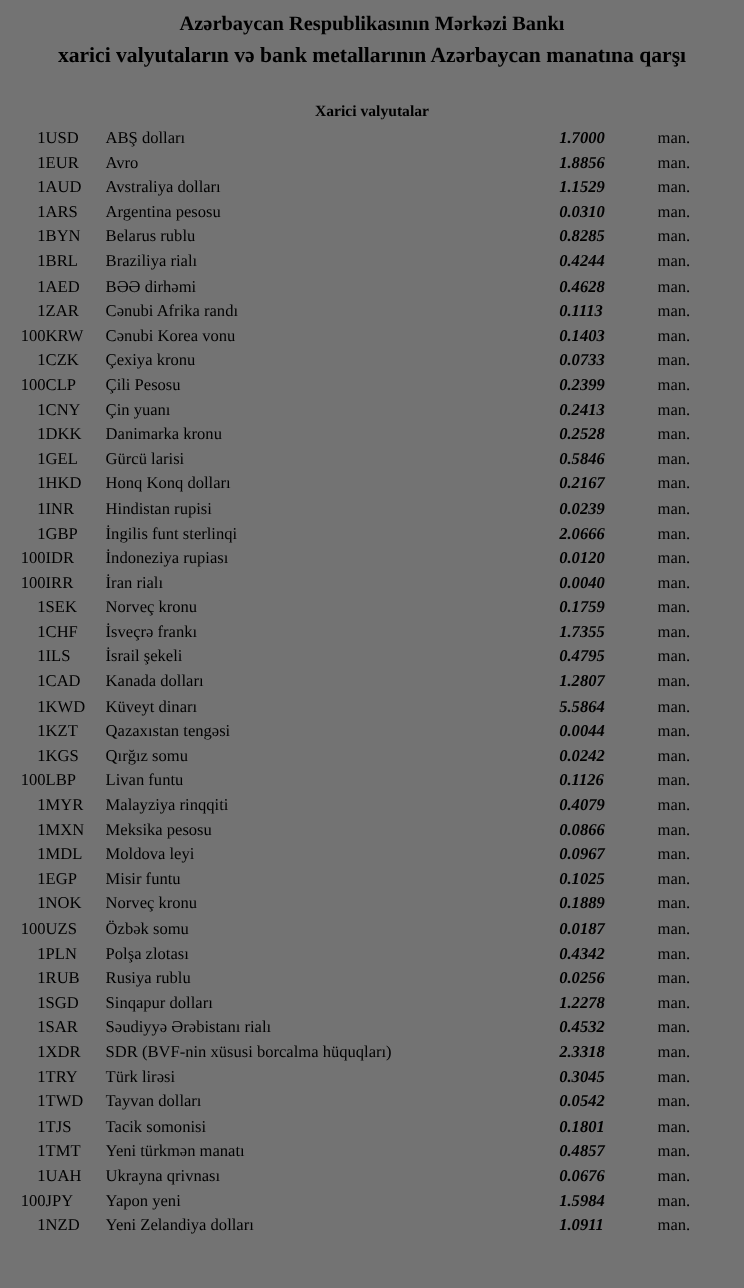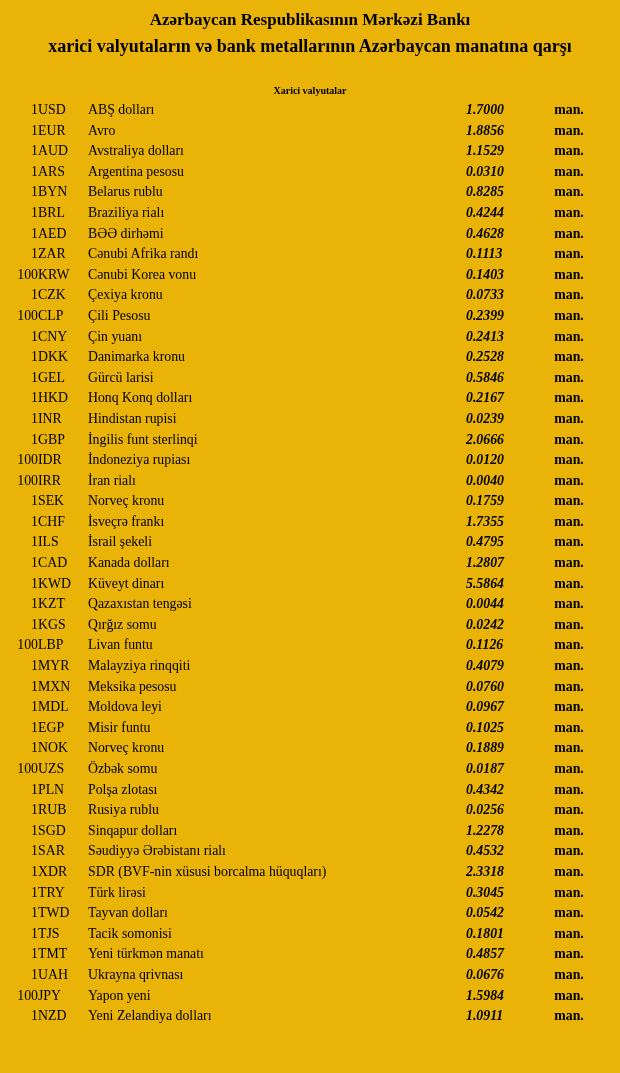--- a/index.html
+++ b/index.html
@@ -5,21 +5,21 @@
   html, body {
     margin: 0;
     padding: 0;
     background: #ffffff;
     color: #000000;
     font-family: "Liberation Serif", "DejaVu Serif", serif;
   }
   .page {
     width: 620px;
     height: 1073px;
-    background: #eab308;
+    background: #737373;
     box-sizing: border-box;
     padding-top: 8px;
     overflow: hidden;
   }
   .header { text-align: center; }
   .title {
     font-size: 17px;
     font-weight: bold;
     margin: 2px 0 6px 0;
   }
@@ -33,21 +33,21 @@
     font-weight: bold;
     margin: 3px 0 3px 0;
   }
   .bulletin-title {
     font-size: 14px;
     font-weight: bold;
     letter-spacing: 0.3px;
     margin: 4px 0 0 0;
   }
   .section-title {
-    font-size: 10px;
+    font-size: 13px;
     font-weight: bold;
     text-align: center;
     margin: 28px 0 4px 0;
   }
   table.rates {
     border-collapse: collapse;
     table-layout: fixed;
     width: 586px;
     margin-left: 4px;
     font-size: 13.8px;
@@ -57,21 +57,21 @@
     height: 20.6px;
     line-height: 20.6px;
     white-space: nowrap;
     overflow: hidden;
     vertical-align: middle;
   }
   td.qty  { width: 34px;  text-align: right;  padding-right: 4px; }
   td.code { width: 50px;  text-align: left; }
   td.name { text-align: left; padding-left: 10px; }
   td.rate { width: 82px;  text-align: left;  font-weight: bold; font-style: italic; padding-right: 8px; }
-  td.unit { width: 42px;  text-align: center; font-weight: bold; }
+  td.unit { width: 42px;  text-align: left; }
 </style>
 </head>
 <body>
 
 <div class="page">
   <div class="header">
     <div class="title">Azərbaycan Respublikasının Mərkəzi Bankı</div>
     <div class="subtitle-line">xarici valyutaların və bank metallarının Azərbaycan manatına qarşı</div>
   </div>
 
@@ -300,21 +300,21 @@
     <td class="code">MYR</td>
     <td class="name">Malayziya rinqqiti</td>
     <td class="rate">0.4079</td>
     <td class="unit">man.</td>
   </tr>
 
   <tr>
     <td class="qty">1</td>
     <td class="code">MXN</td>
     <td class="name">Meksika pesosu</td>
-    <td class="rate">0.0760</td>
+    <td class="rate">0.0866</td>
     <td class="unit">man.</td>
   </tr>
 
   <tr>
     <td class="qty">1</td>
     <td class="code">MDL</td>
     <td class="name">Moldova leyi</td>
     <td class="rate">0.0967</td>
     <td class="unit">man.</td>
   </tr>

